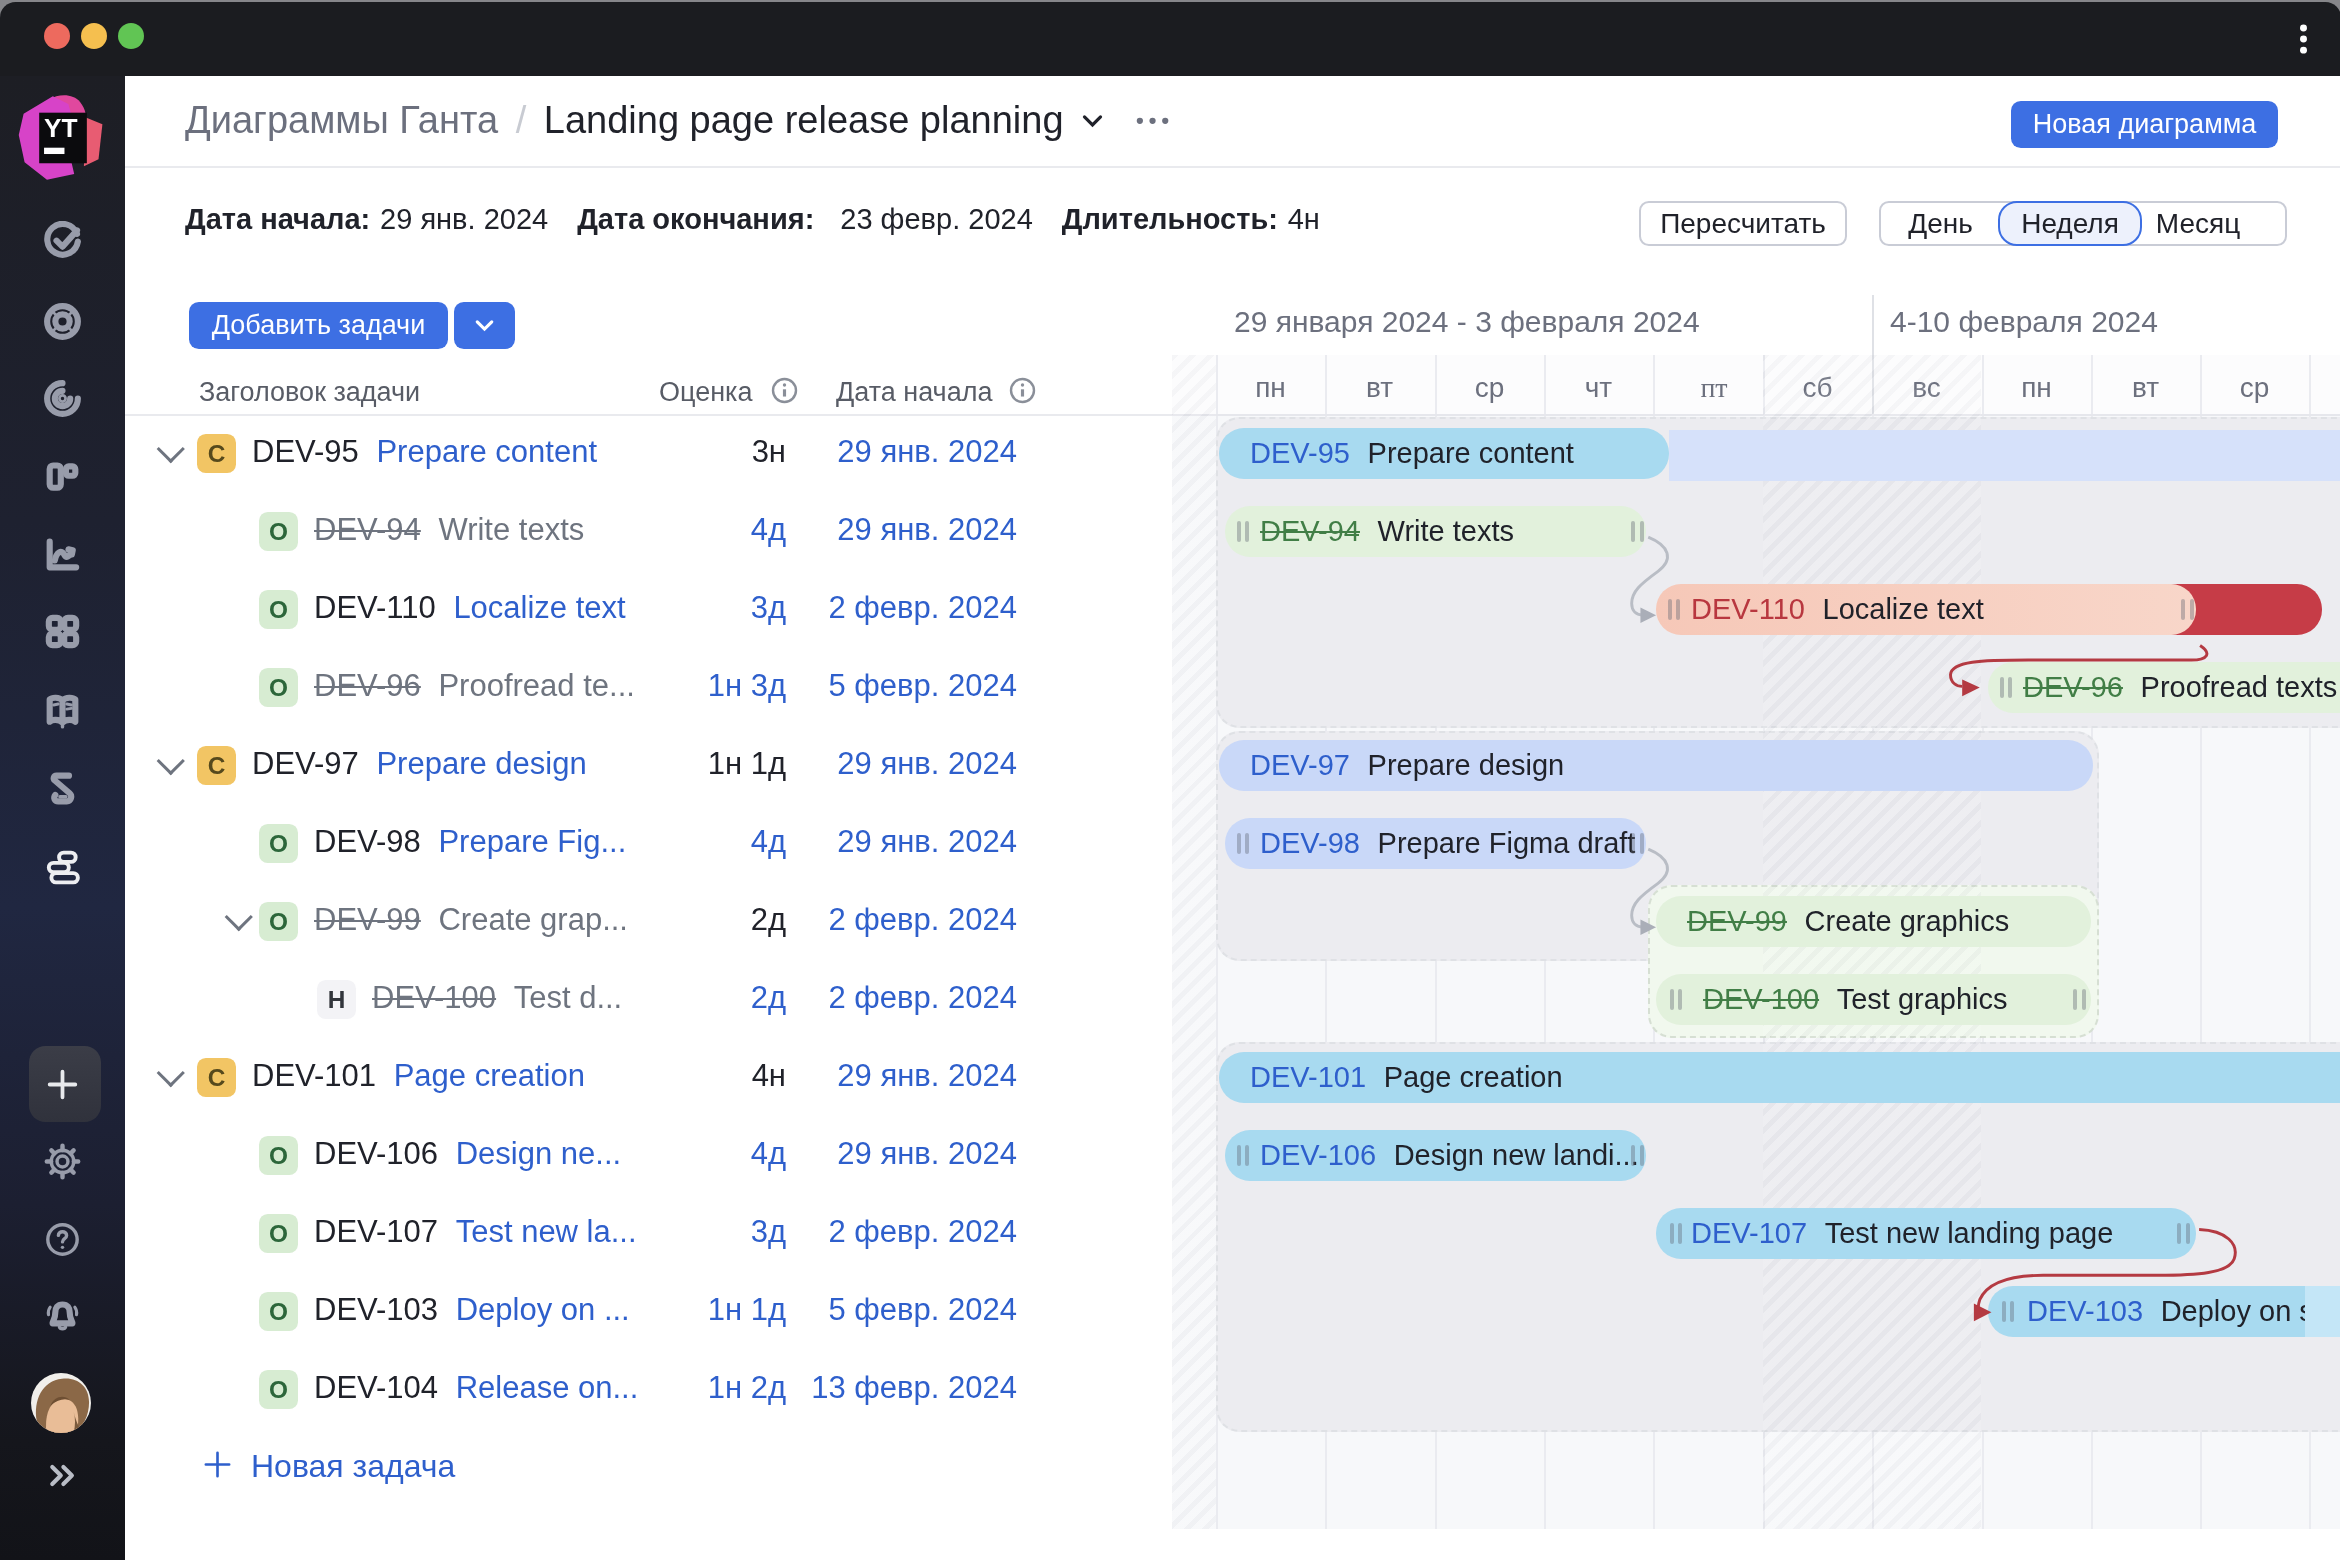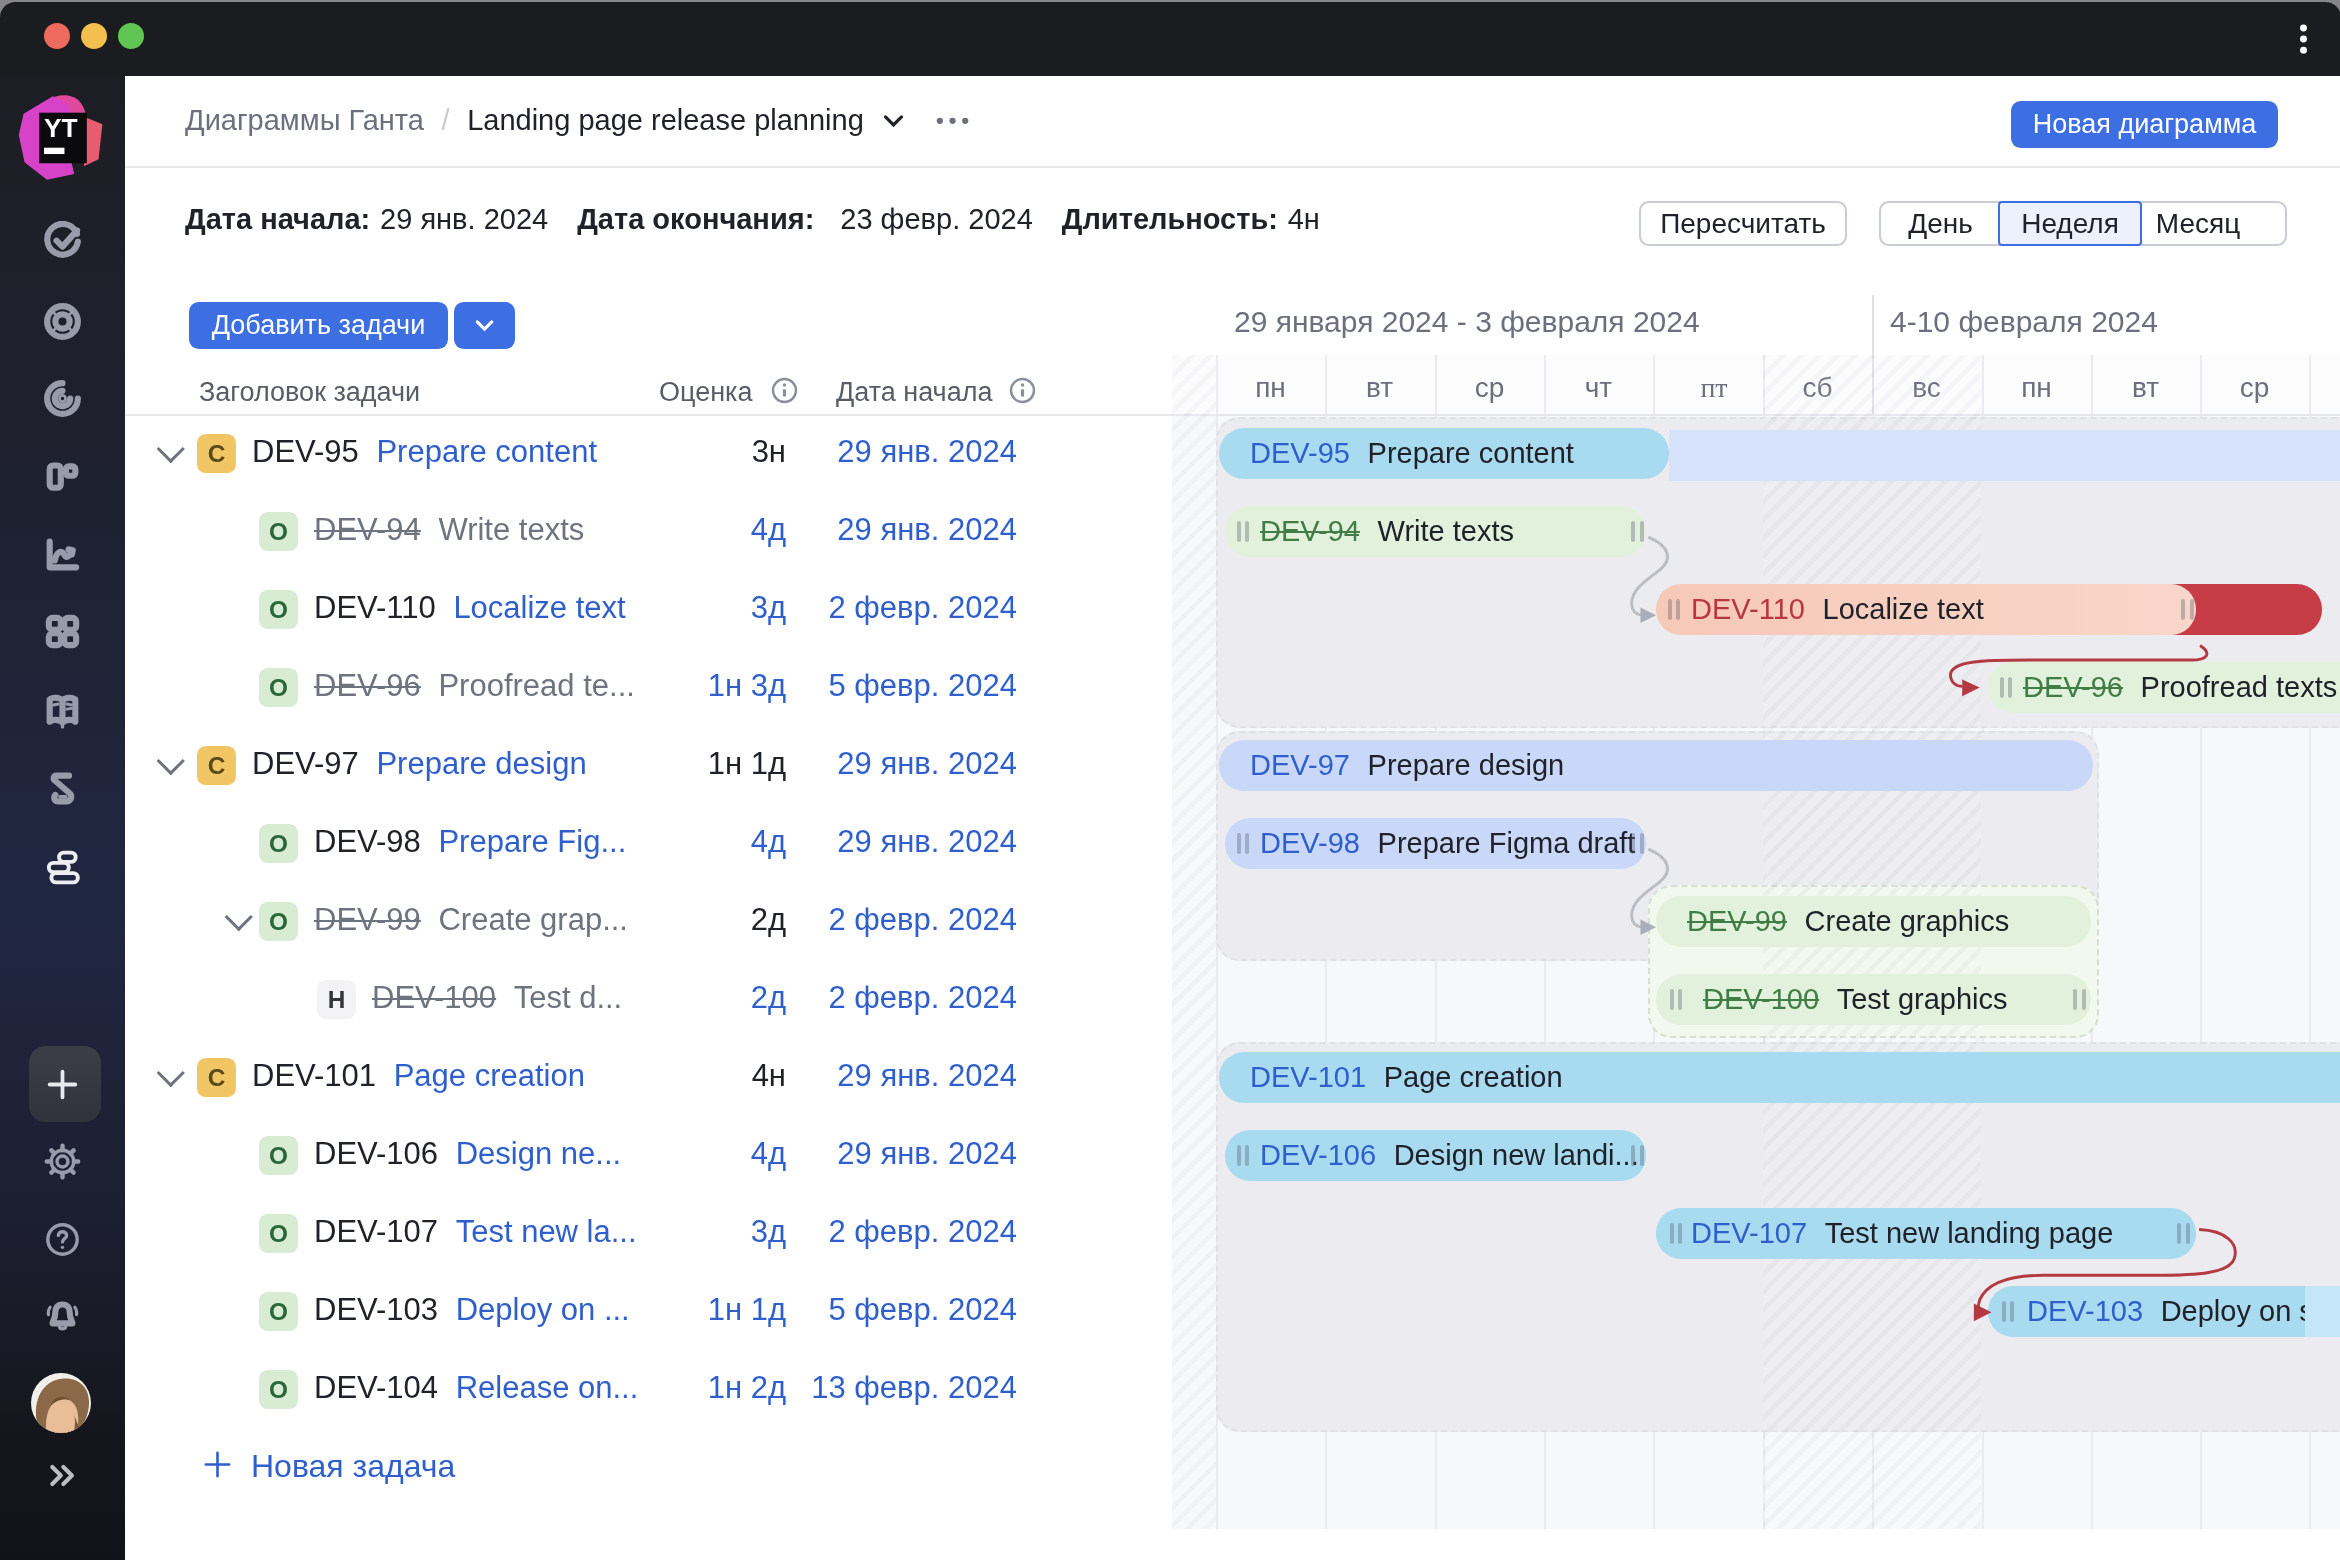--- a/index.html
+++ b/index.html
@@ -4,29 +4,29 @@
 html,body{width:2341px;height:1560px;overflow:hidden;}
 body{font-family:"Liberation Sans",sans-serif;background:#86868a;position:relative;}
 .abs{position:absolute;}
 .win{position:absolute;left:0;top:2px;width:2341px;height:1558px;background:#1b1c20;border-radius:15.6px 15.6px 0 0;}
 .main{position:absolute;left:125px;top:76px;width:2216px;height:1484px;background:#ffffff;}
 .sidebar{position:absolute;left:0;top:76px;width:125px;height:1484px;
  background:linear-gradient(180deg,#1d1e24 0%,#1e2130 30%,#202741 56%,#1c1f31 76%,#15161c 92%,#121318 100%);}
 .tl{position:absolute;width:26px;height:26px;border-radius:50%;top:23.4px;}
 .hline{position:absolute;background:#e9eaee;height:2px;}
 .vline{position:absolute;background:#e2e3e8;width:2px;}
-.crumbrow{position:absolute;display:flex;align-items:center;font-size:29px;color:#6c707e;white-space:nowrap;}
+.crumbrow{position:absolute;display:flex;align-items:center;font-size:38px;color:#6c707e;white-space:nowrap;}
 .crumbrow b{color:#20222a;font-weight:normal;}
 .btn-blue{position:absolute;background:#3d6fe3;border-radius:9.8px;color:#fff;font-size:27px;
  display:flex;align-items:center;justify-content:center;}
 .btn-white{position:absolute;background:#fff;border:2px solid #c9ccd6;border-radius:9.8px;color:#20222a;
  font-size:28px;display:flex;align-items:center;justify-content:center;}
 .seg{position:absolute;display:flex;border:2px solid #c9ccd6;border-radius:9.8px;background:#fff;}
 .seg div{font-size:28px;color:#20222a;display:flex;align-items:center;justify-content:center;border-radius:15px;}
-.seg .on{background:#edf1fc;border:2.4px solid #3d6fe3;border-radius:4px;margin:-2px;z-index:2;}
+.seg .on{background:#edf1fc;border:2.4px solid #3d6fe3;border-radius:19px;margin:-2px;z-index:2;}
 .ic{position:absolute;border-radius:8.8px;font-weight:bold;display:flex;align-items:center;justify-content:center;}
 .ic-c{background:#f2c564;color:#56491c;}
 .ic-o{background:#d7ecd2;color:#2c663a;}
 .ic-h{background:#f3f3f6;color:#33363c;}
 .rowtxt{position:absolute;font-size:31px;white-space:nowrap;}
 .id{color:#20222a;}
 .done{color:#6e747f;text-decoration:line-through;text-decoration-thickness:2.4px;}
 .gname{color:#6e747f;}
 .blue{color:#2e5fcc;}
 .dark{color:#20222a;}

